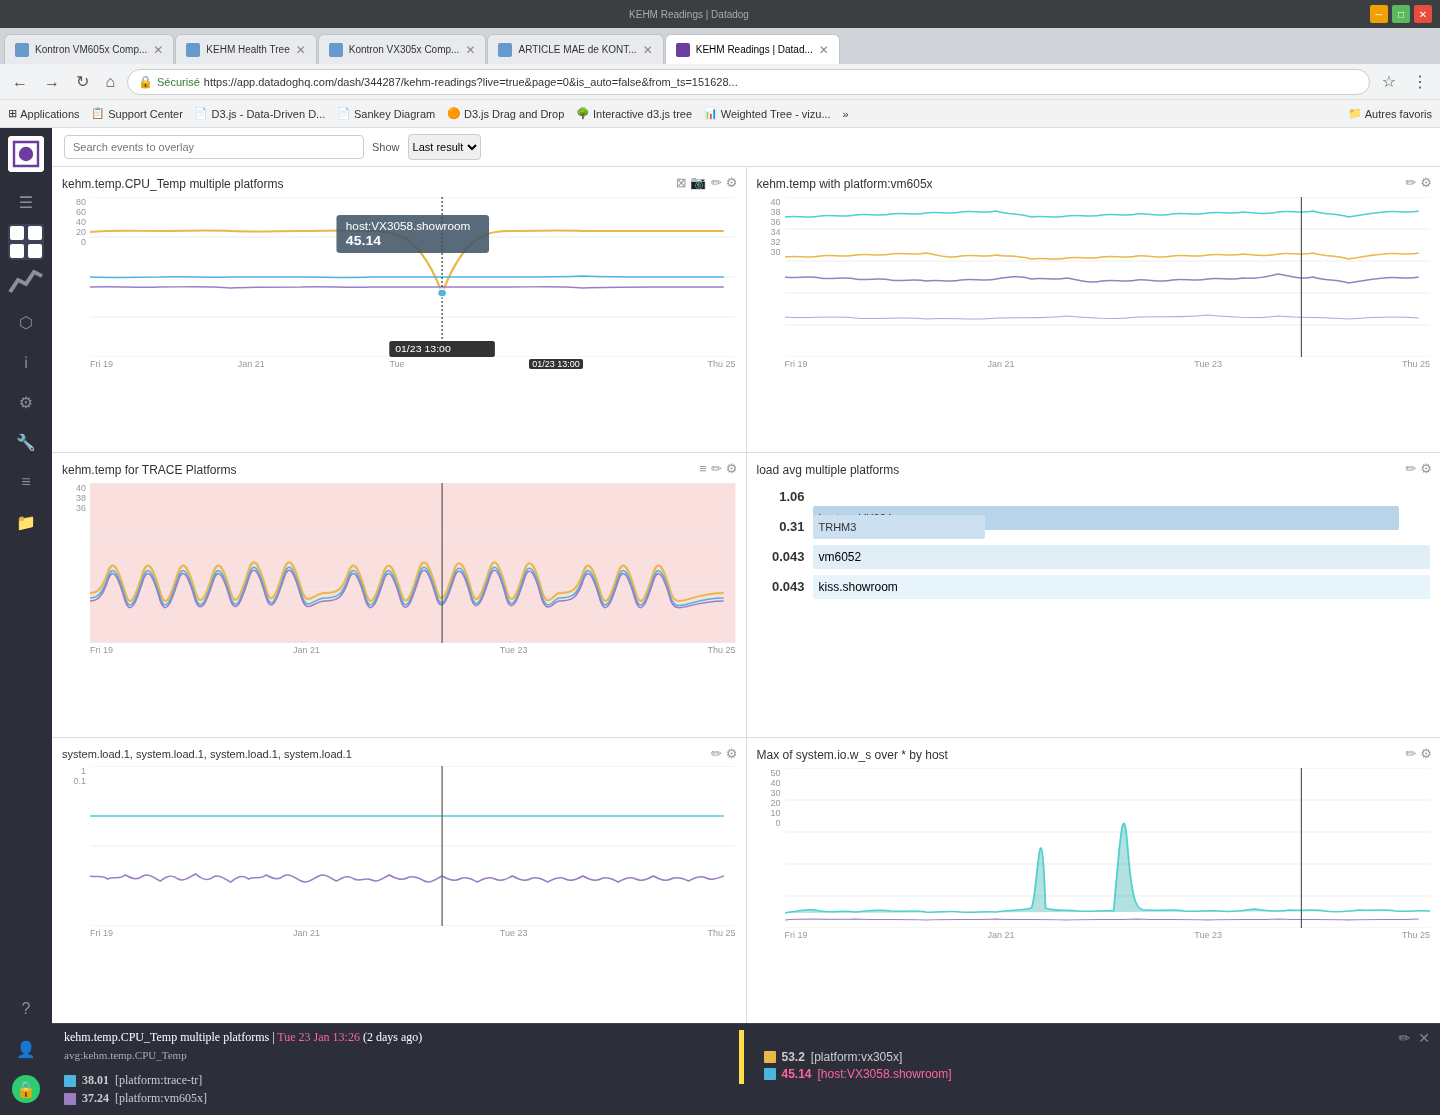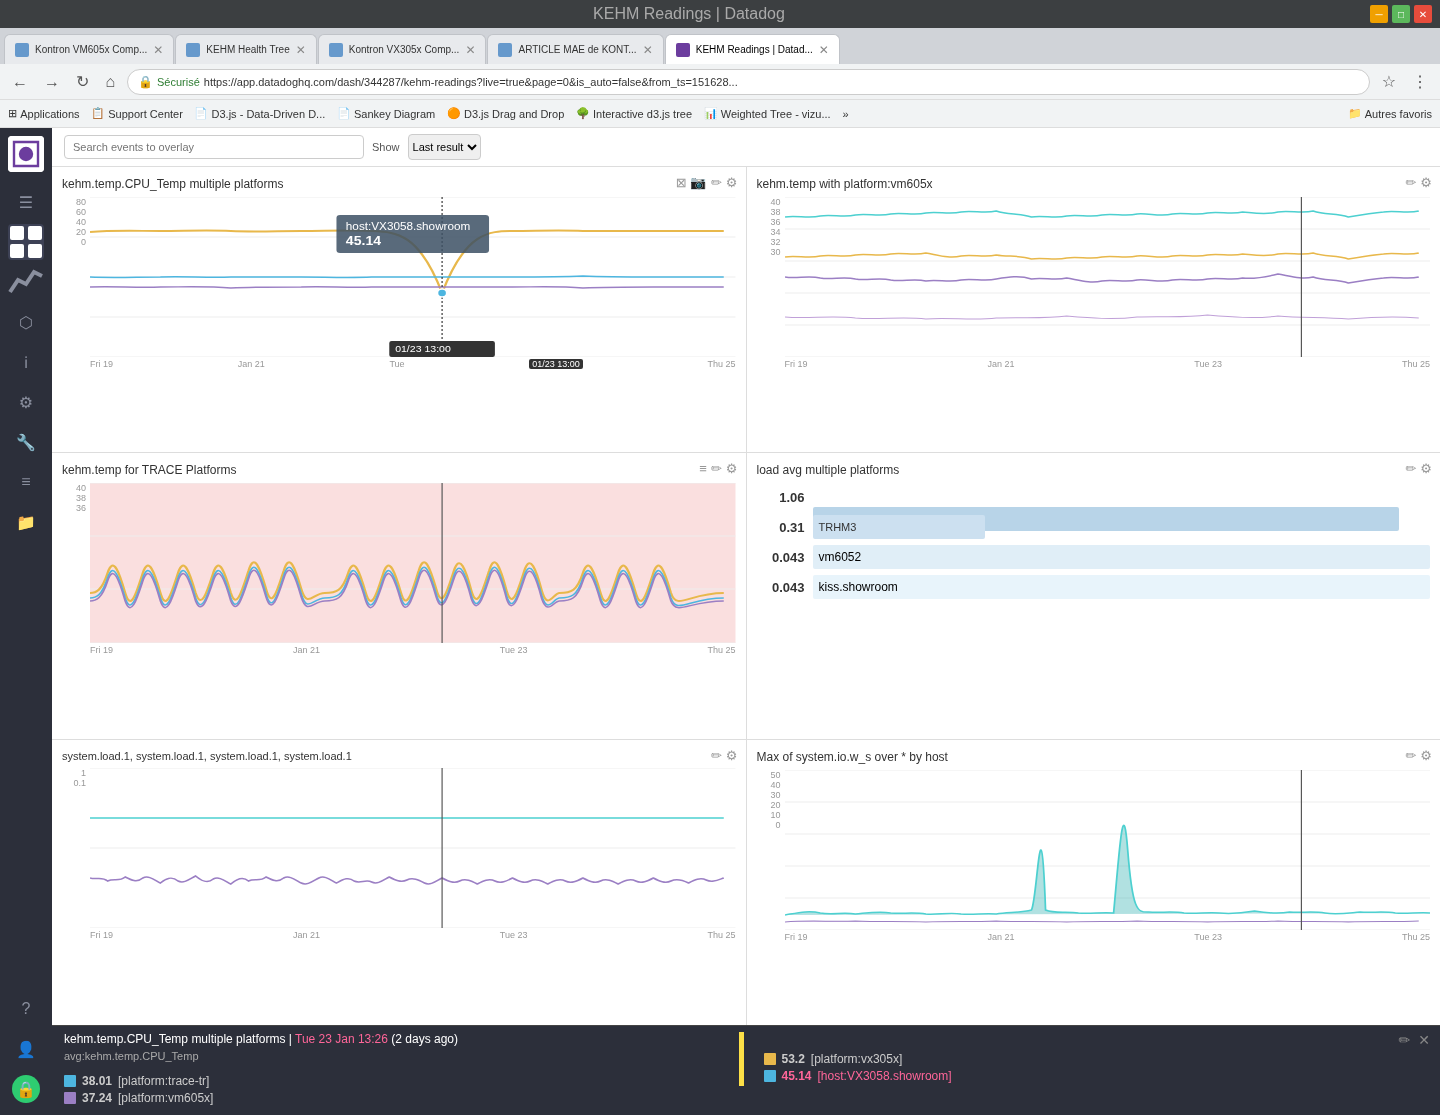--- a/index.html
+++ b/index.html
@@ -56,41 +56,41 @@
     .load-avg-list { margin-top: 8px; }
     .load-avg-item { display: flex; align-items: center; margin-bottom: 6px; }
     .load-value { font-weight: bold; font-size: 13px; width: 48px; text-align: right; margin-right: 8px; color: #333; }
     .load-bar-container { flex: 1; height: 24px; position: relative; display: flex; align-items: center; }
     .load-bar { height: 24px; border-radius: 2px; display: flex; align-items: center; padding-left: 6px; font-size: 11px; color: #333; }
     .load-bar.blue { background: #b8d4e8; }
     .load-bar.light-blue { background: #cce0f0; }
 
     
     .status-bar { background: #2c2f3a; color: #ccc; padding: 6px 12px; display: flex; align-items: flex-start; gap: 0; border-top: 1px solid #444; min-height: 90px; }
-    .status-left { flex: 1; }
+    .status-left { flex: 1; font-family: Liberation Serif, serif; }
     .status-title { font-size: 12px; color: #fff; margin-bottom: 4px; }
     .status-metric { font-size: 11px; color: #aaa; margin-bottom: 12px; }
     .metric-row { display: flex; align-items: center; gap: 6px; margin-bottom: 3px; }
     .color-box { width: 12px; height: 12px; display: inline-block; border-radius: 1px; flex-shrink: 0; }
     .status-right { flex: 1; padding-left: 20px; border-left: 5px solid #fde047; margin-left: 10px; }
     .status-icons { position: absolute; right: 10px; top: 6px; display: flex; gap: 8px; color: #888; font-size: 14px; cursor: pointer; }
     .grid-line { stroke: #eee; stroke-width: 1; }
 
     .x-axis-labels { display: flex; justify-content: space-between; padding: 2px 0 0; font-size: 9px; color: #999; }
 
     .chart-wrapper { display: flex; }
     .chart-y { width: 28px; display: flex; flex-direction: column; justify-content: flex-start; font-size: 9px; color: #999; text-align: right; padding-right: 4px; height: 160px; }
   </style>
 </head>
 <body>
 
 <div class="browser-chrome">
 
   <div class="title-bar">
-    <div style="color:#aaa;font-size:16px;flex:1;text-align:center;">KEHM Readings | Datadog</div>
+    <div style="color:#aaa;font-size:10px;flex:1;text-align:center;">KEHM Readings | Datadog</div>
     <div class="title-bar-controls">
       <button class="title-btn minimize">─</button>
       <button class="title-btn maximize">□</button>
       <button class="title-btn close">✕</button>
     </div>
   </div>
 
   <div class="tabs-bar">
     <div class="tab">
       <span class="tab-icon" style="background:#6699cc;"></span>

